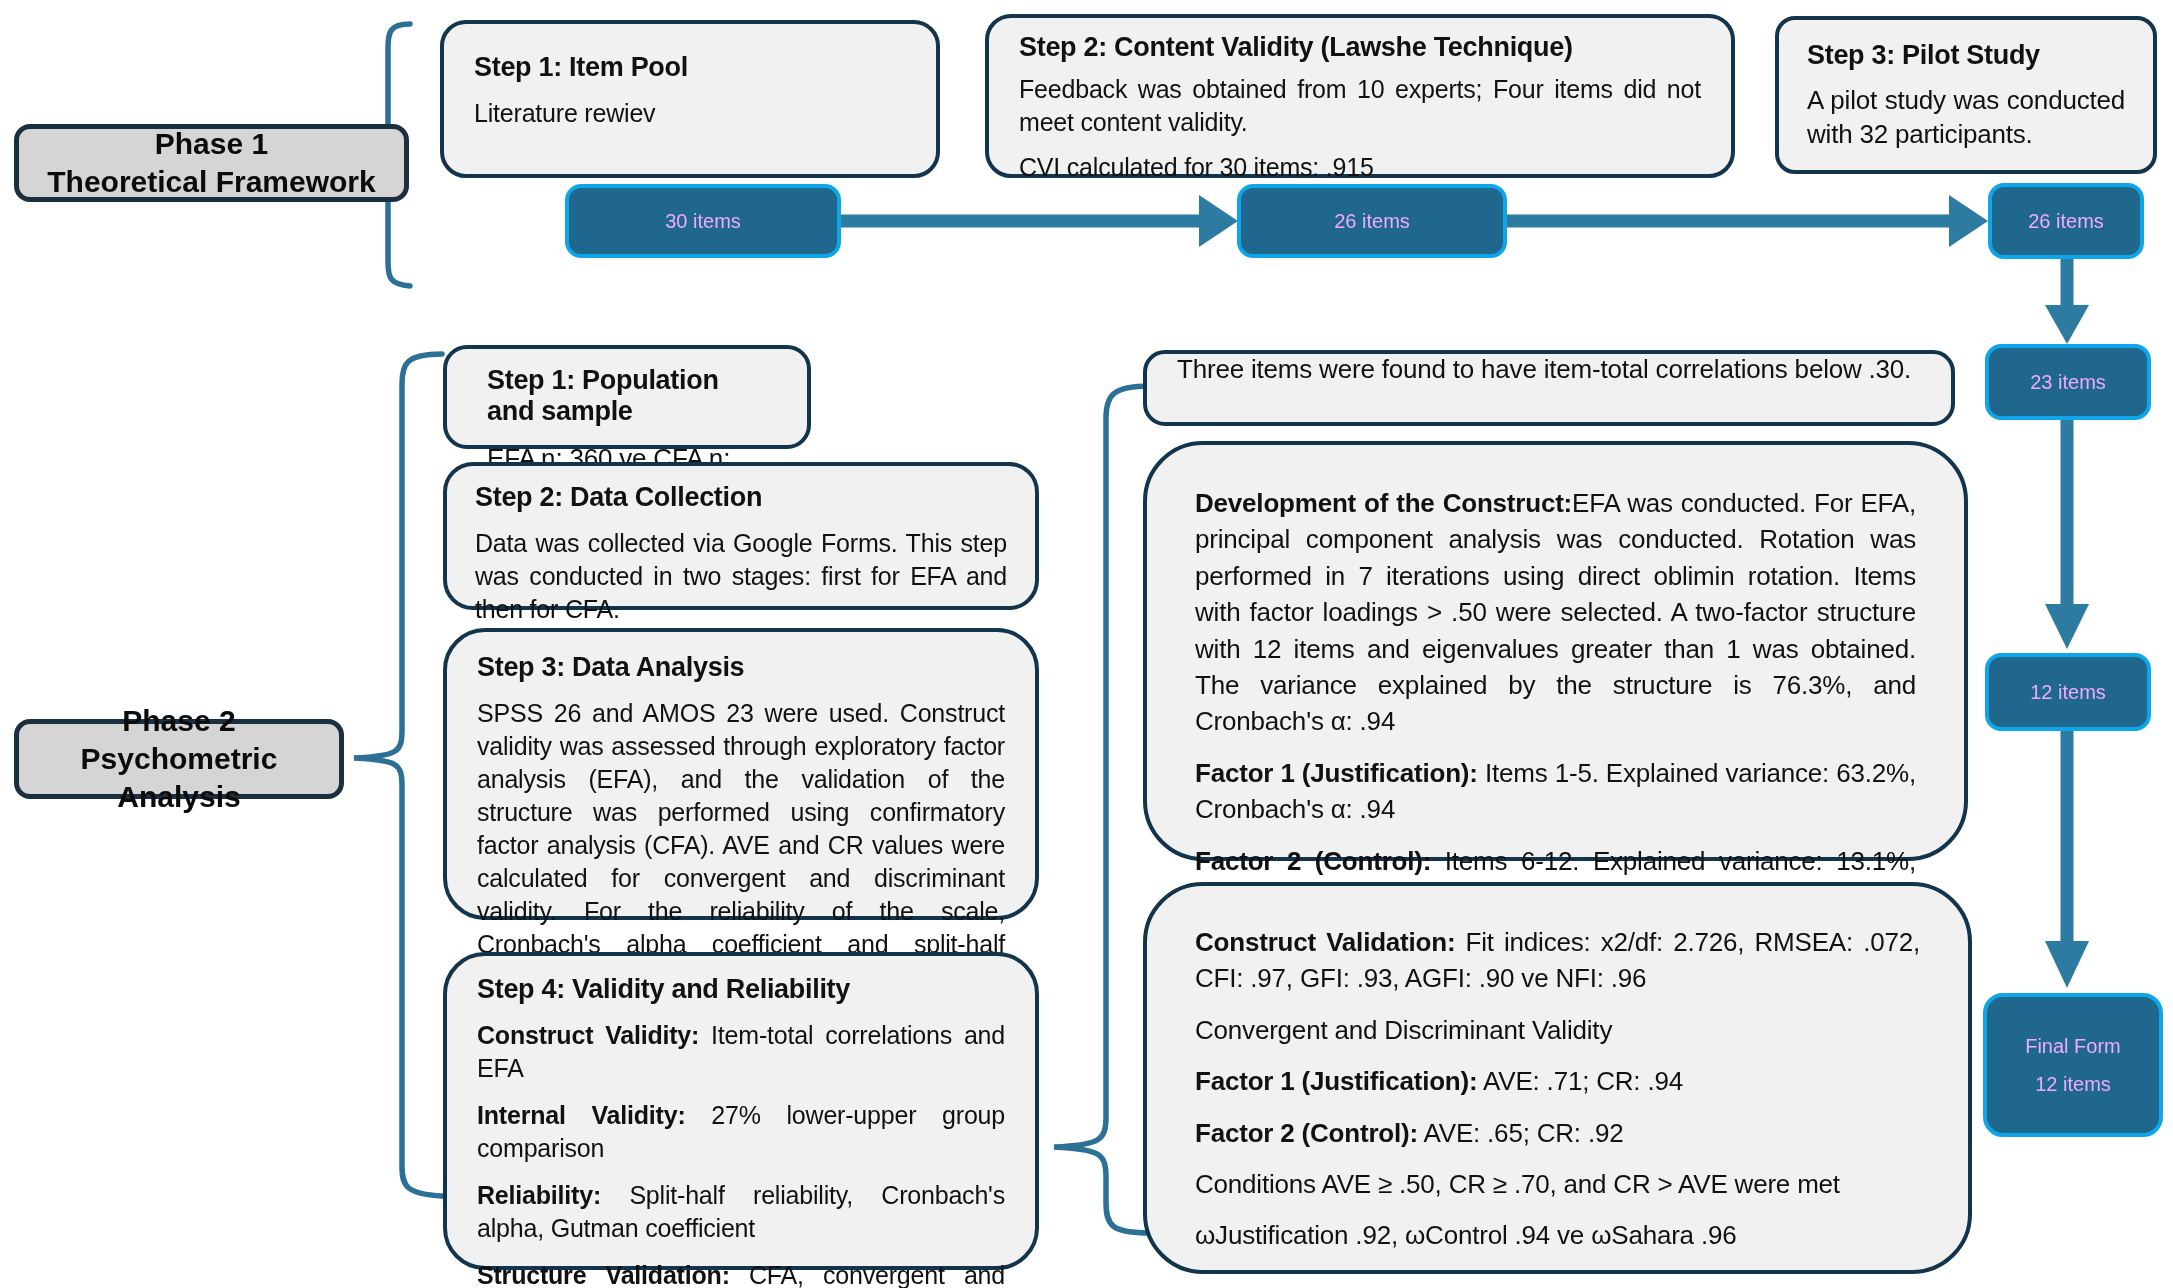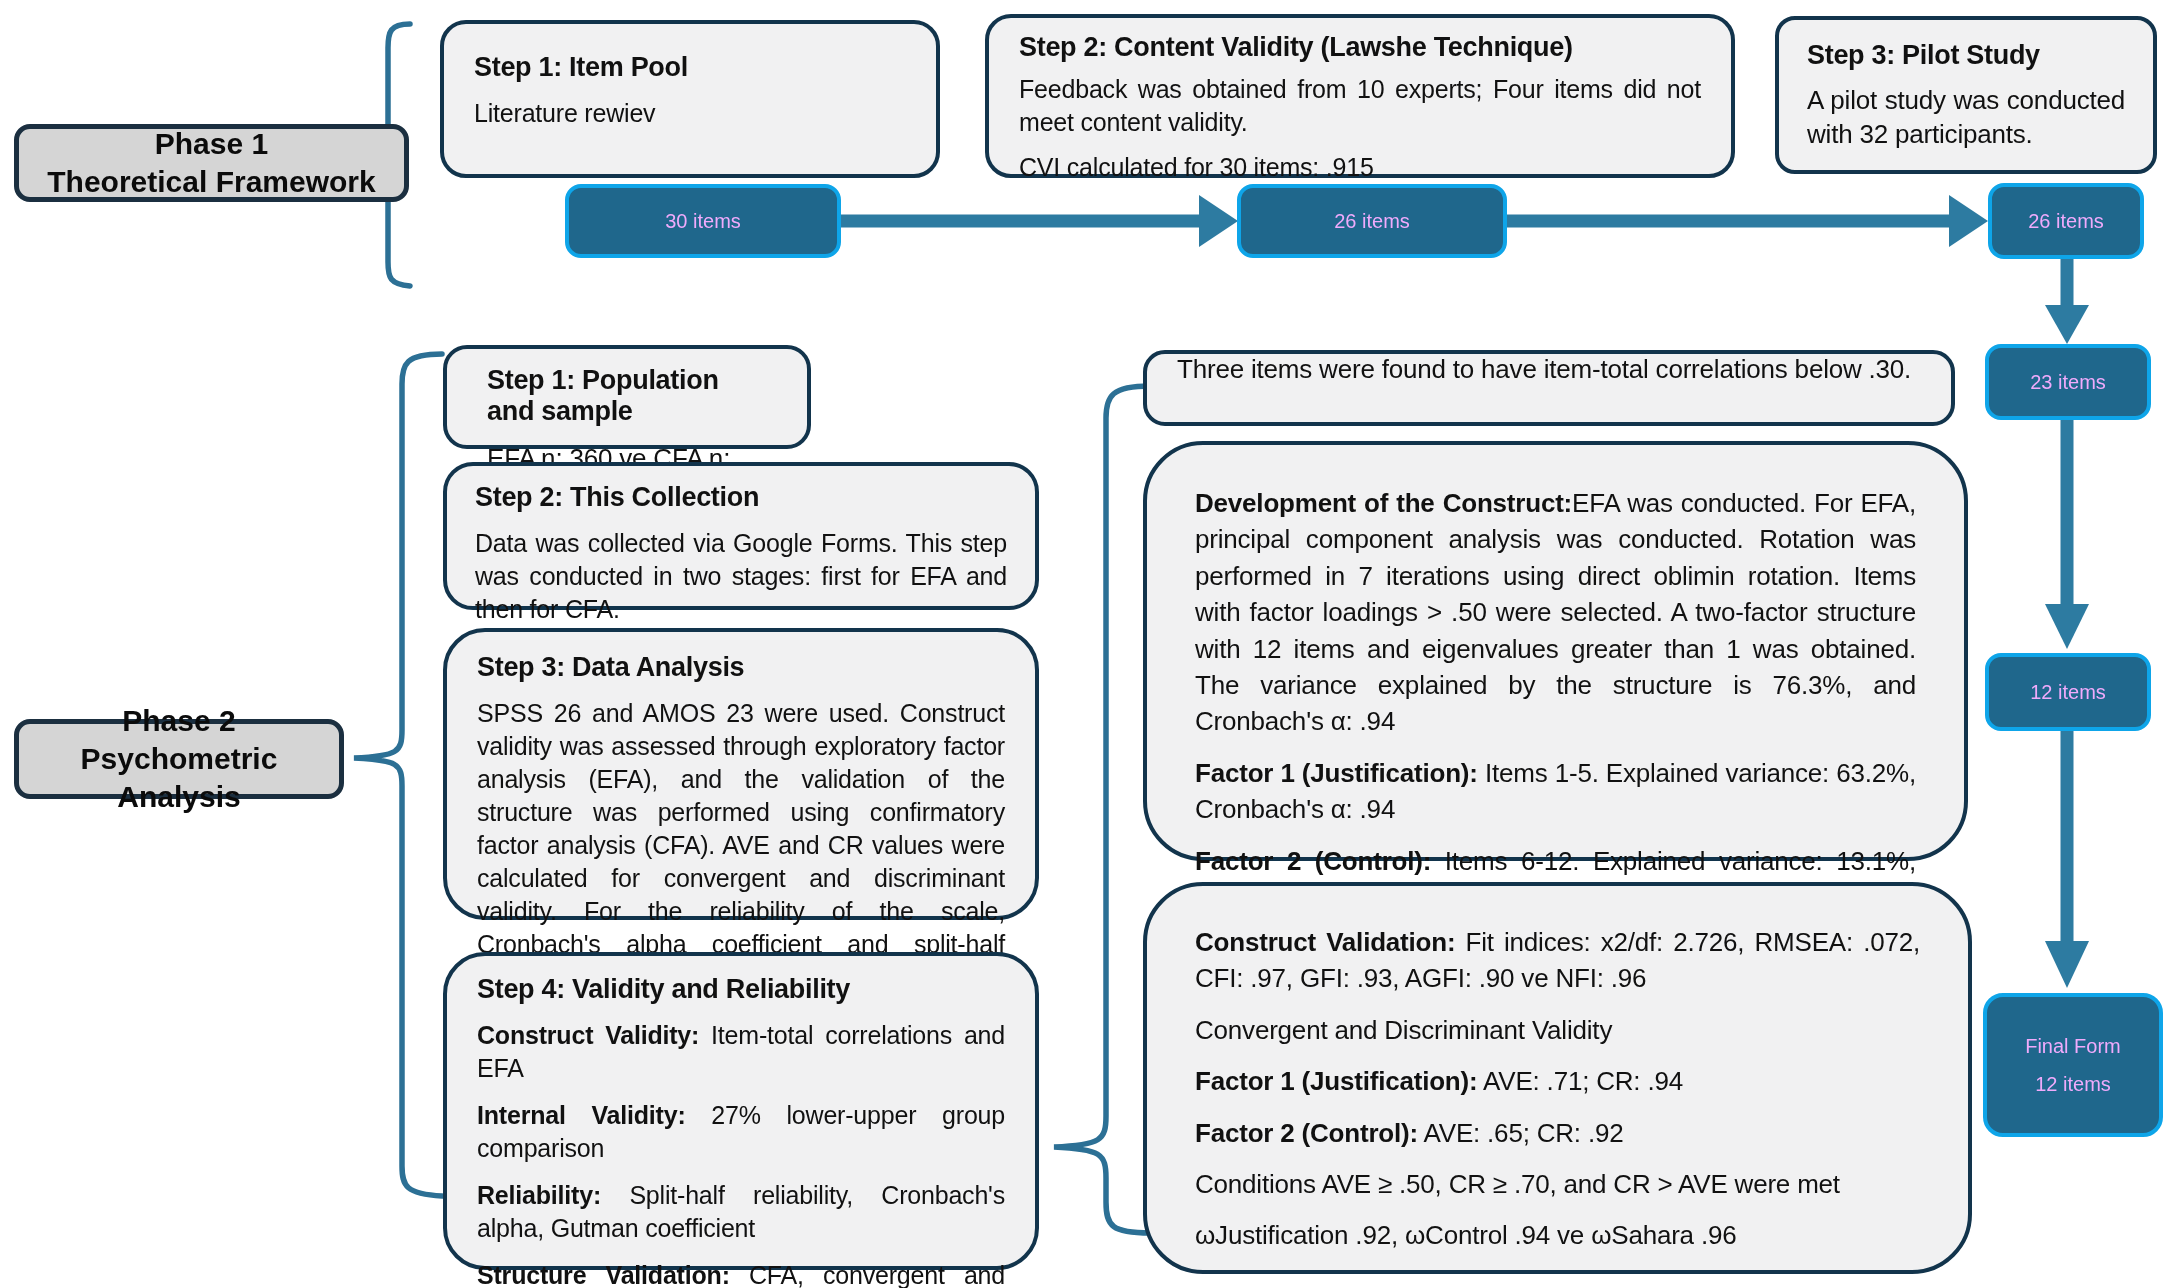--- a/index.html
+++ b/index.html
@@ -109,21 +109,21 @@
     <span>Final Form</span>
     <span>12 items</span>
   </div>
 
   <div class="box" style="left:443px;top:345px;width:368px;height:104px;border-radius:24px;padding:16px 40px;">
     <div class="title">Step 1: Population and sample</div>
     <p style="font-size:26px;">EFA n: 360 ve CFA n: 336</p>
   </div>
 
   <div class="box" style="left:443px;top:462px;width:596px;height:148px;border-radius:30px;padding:16px 28px;">
-    <div class="title">Step 2: This Collection</div>
+    <div class="title">Step 2: Data Collection</div>
     <p class="just">Data was collected via Google Forms. This step was conducted in two stages: first for EFA and then for CFA.</p>
   </div>
 
   <div class="box" style="left:443px;top:628px;width:596px;height:292px;border-radius:42px;padding:20px 30px;">
     <div class="title">Step 3: Data Analysis</div>
     <p class="just">SPSS 26 and AMOS 23 were used. Construct validity was assessed through exploratory factor analysis (EFA), and the validation of the structure was performed using confirmatory factor analysis (CFA). AVE and CR values were calculated for convergent and discriminant validity. For the reliability of the scale, Cronbach's alpha coefficient and split-half reliability were examined.</p>
   </div>
 
   <div class="box" style="left:443px;top:952px;width:596px;height:318px;border-radius:42px;padding:18px 30px;">
     <div class="title">Step 4: Validity and Reliability</div>

